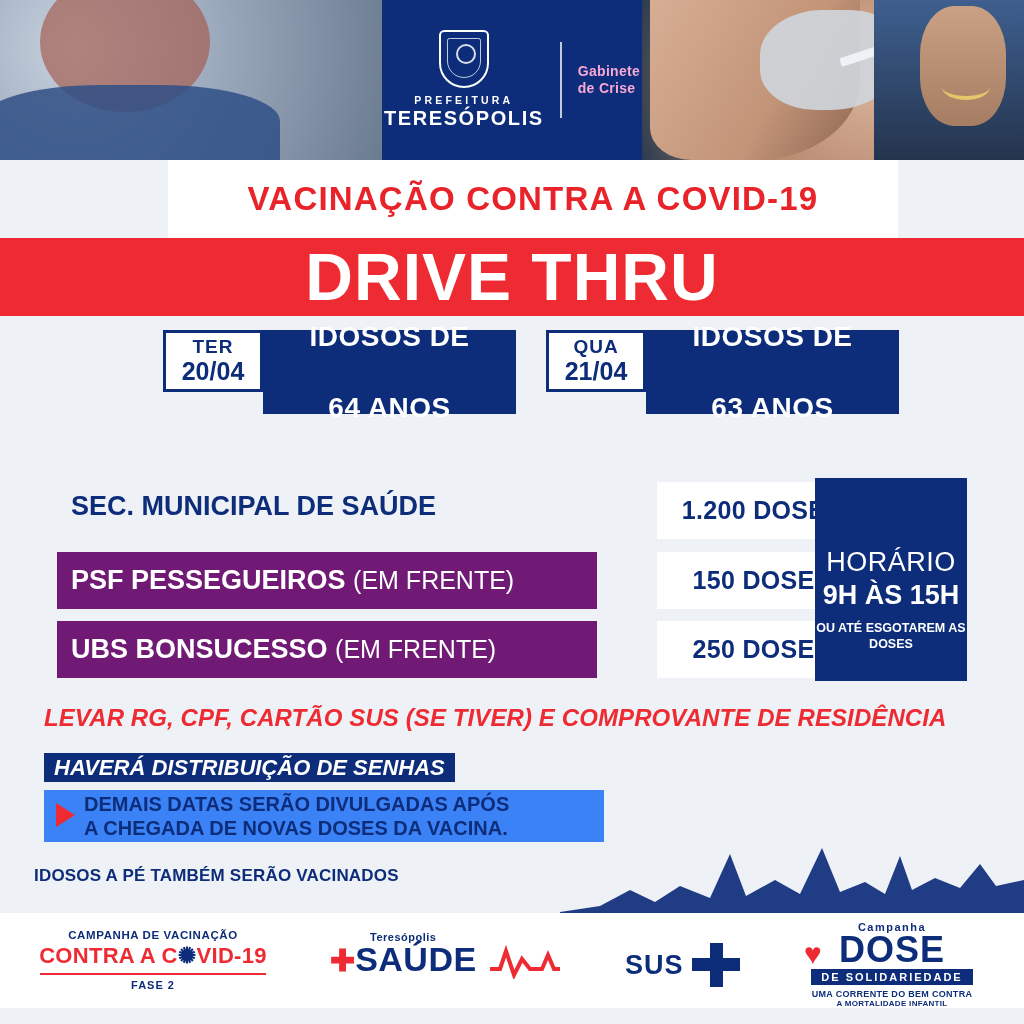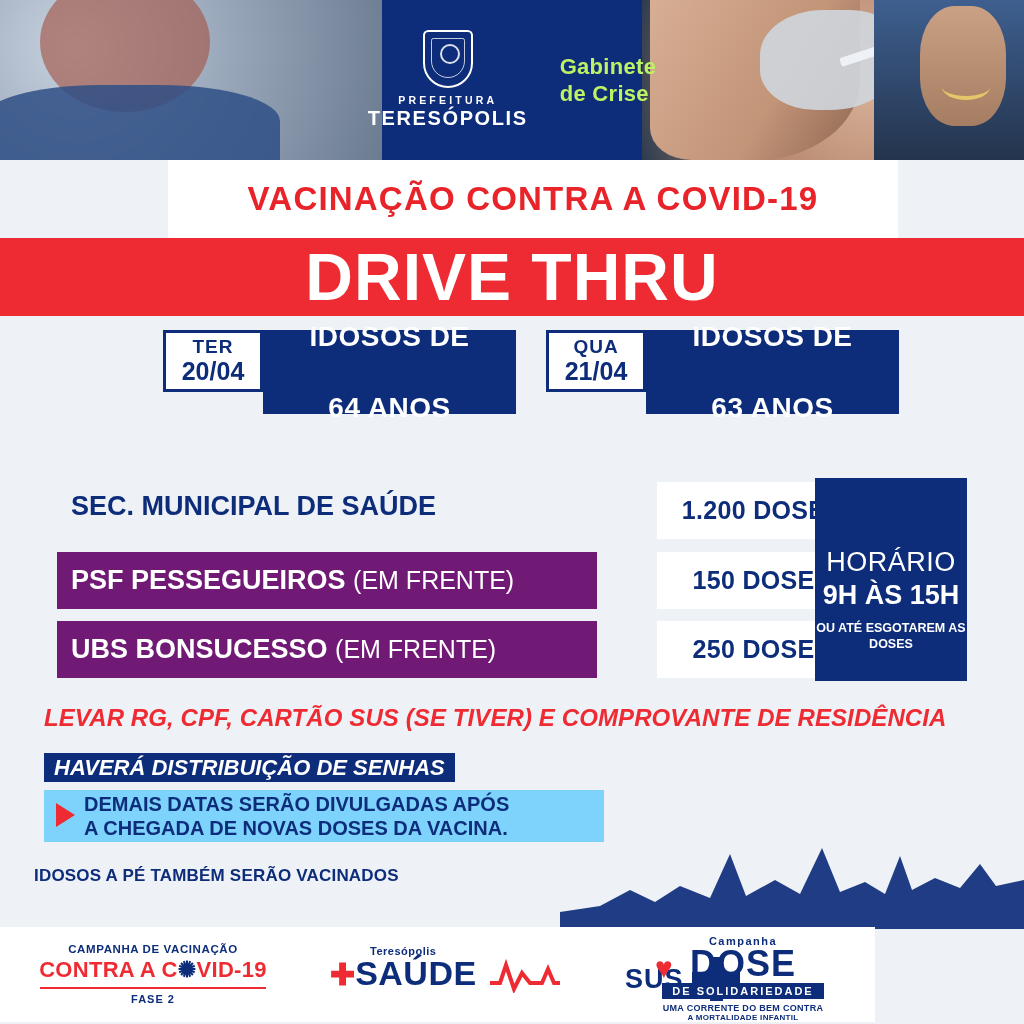--- a/index.html
+++ b/index.html
@@ -99,21 +99,21 @@
   .pref-line1 {
     color:#fff; font-size:10.5px; letter-spacing:3.2px; font-weight:700;
     margin-top:6px;
   }
   .pref-line2 {
     color:#fff; font-size:20px; letter-spacing:1.6px; font-weight:800;
     margin-top:1px;
   }
   .vdivider { width:2px; height:76px; background:rgba(255,255,255,.75); }
   .gab {
-    color:#bef264; font-size:22px; font-weight:700; line-height:1.25;
+    color:#f9a8d4; font-size:14px; font-weight:700; line-height:1.25;
     letter-spacing:.3px;
   }
 
   
   .title-band {
     position:absolute; top:160px; left:0; width:1024px; height:78px;margin-left:20px;
   }
   .title-white {
     position:absolute; left:148px; top:0; width:730px; height:78px;
     background:#fff;
@@ -211,21 +211,21 @@
     letter-spacing:.1px;
   }
   .note-senhas {
     position:absolute; top:753px; left:44px; height:29px;
     background:#0d2d7a; color:#fff;
     display:flex; align-items:center; padding:0 10px;
     font-size:22px; font-weight:800; font-style:italic;
   }
   .note-demais {
     position:absolute; top:790px; left:44px; width:560px; height:52px;
-    background:#7dd3fc;
+    background:#3b82f6;
     display:flex; align-items:center; padding-left:40px;
   }
   .note-demais .tri {
     position:absolute; left:12px; top:13px;
     width:0; height:0;
     border-left:19px solid #ee2b32;
     border-top:12px solid transparent;
     border-bottom:12px solid transparent;
   }
   .note-demais p {
@@ -236,21 +236,21 @@
     color:#0d2d7a; font-size:17px; font-weight:800; letter-spacing:.2px;
   }
 
   
   .mountains {
     position:absolute; left:560px; bottom:95px; width:464px; height:135px;
   }
 
   
   .footer {
-    position:absolute; bottom:2px; left:0; width:875px; height:95px;
+    position:absolute; bottom:16px; left:0; width:1024px; height:95px;
     background:#fff;
   }
   .f1 { position:absolute; left:28px; top:16px; width:250px; text-align:center; }
   .f1 .l1 { color:#0d2d7a; font-size:11.5px; font-weight:800; letter-spacing:.6px;}
   .f1 .l2 { color:#ee2b32; font-size:22px; font-weight:800; letter-spacing:.3px; margin-top:2px;}
   .f1 .l2 .o { color:#0d2d7a; }
   .f1 .rule { height:2px; background:#ee2b32; margin:4px 12px 0 12px;}
   .f1 .l3 { color:#0d2d7a; font-size:11px; font-weight:800; margin-top:4px; letter-spacing:1px;}
 
   .f2 { position:absolute; left:330px; top:18px; width:230px; }

